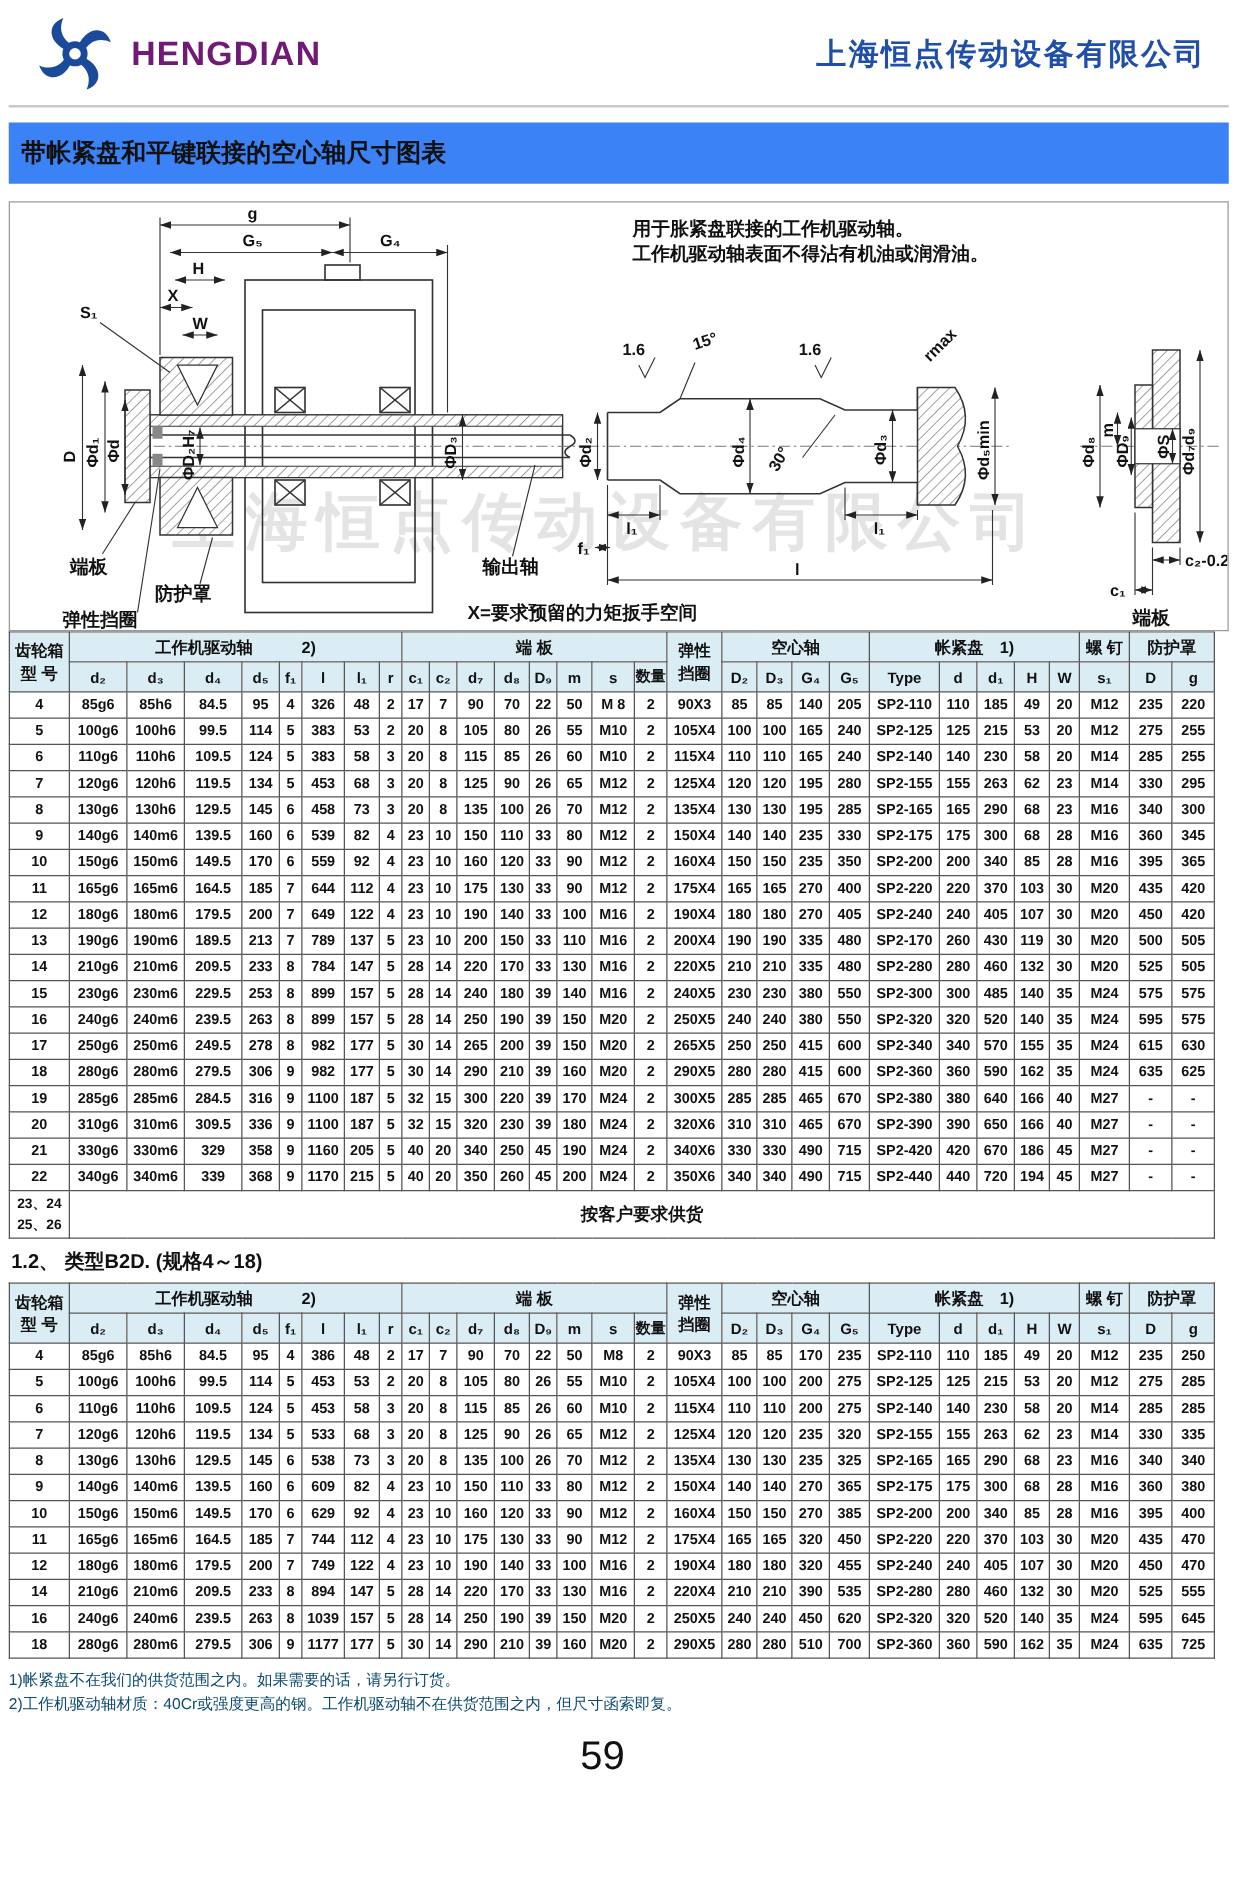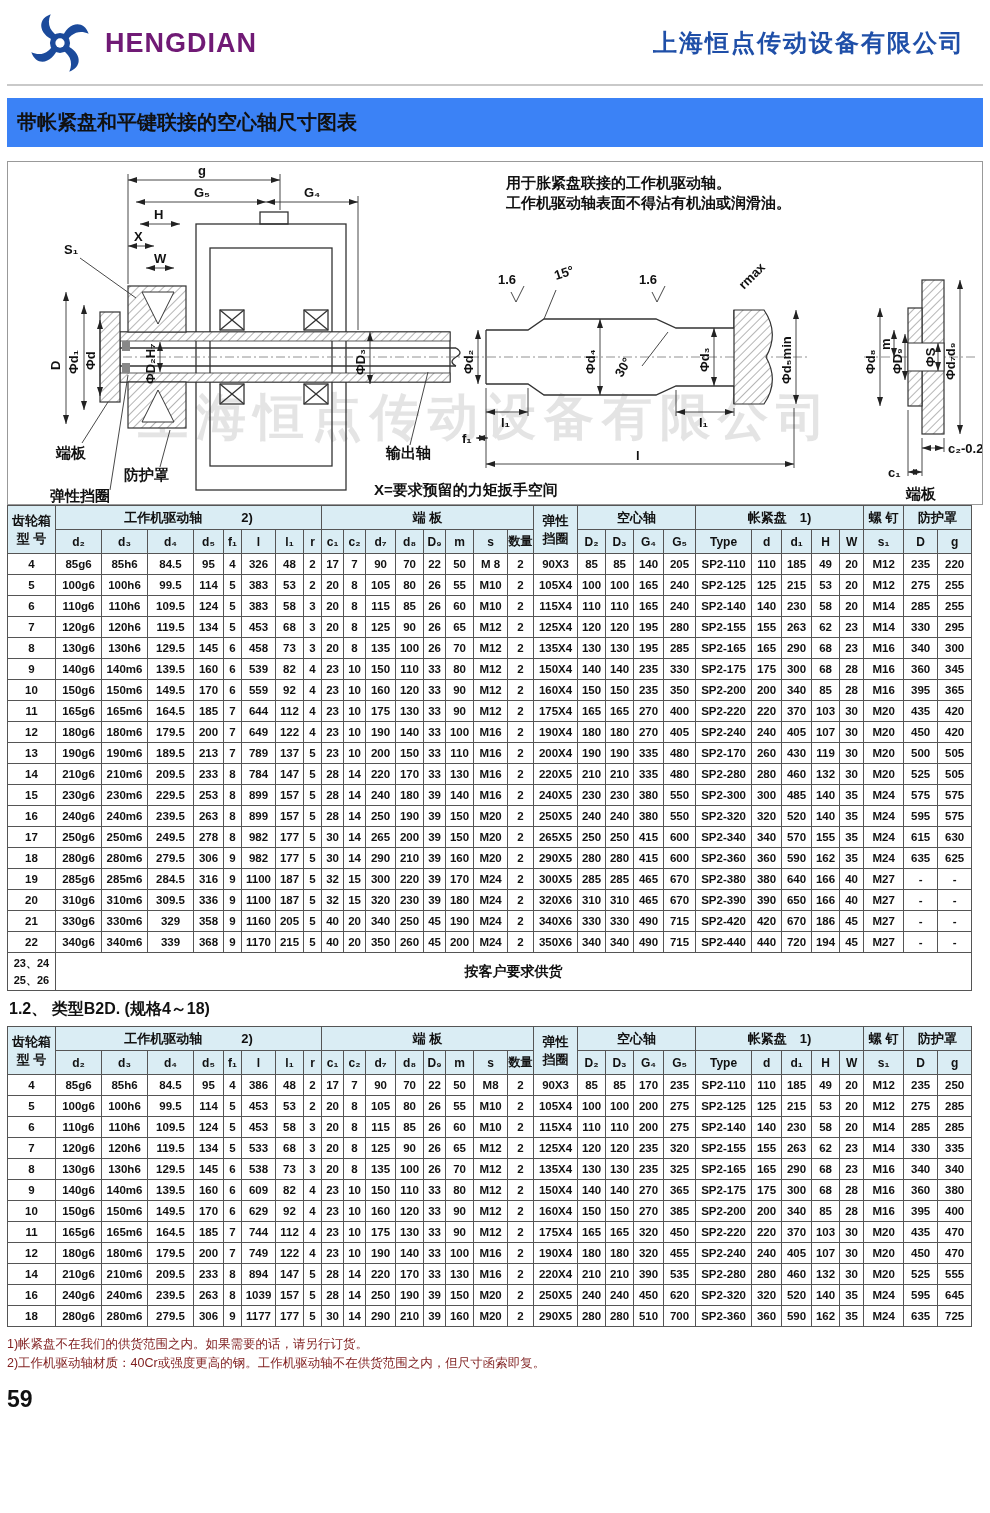--- a/index.html
+++ b/index.html
@@ -43,22 +43,22 @@
 
   
   table { border-collapse: collapse; width: 888px; table-layout: fixed; text-align: center; margin-bottom: 4px; border-radius: 27px; }
   th, td { border: 1px solid #555; white-space: nowrap; overflow: hidden; }
   thead th { background: #daedf4; font-weight: bold; font-size: 12px; height: 24px; white-space: pre-line; }
   thead th.group { font-size: 13px; }
   tbody td { font-size: 11.5px; font-weight: 600; height: 21px; background: #fff; }
   td.special-label { white-space: pre-line; font-size: 11px; height: 38px; line-height: 1.5; }
   td.supply { font-size: 14px; font-weight: bold; }
 
-  .footnotes { margin-top: 8px; font-size: 12.5px; line-height: 1.55; color: #7f1d1d; }
-  .page-number { text-align: left; font-size: 23px; font-weight: bold; padding: 12px 26px 10px 0; }
+  .footnotes { margin-top: 8px; font-size: 12.5px; line-height: 1.55; color: #0c4a6e; }
+  .page-number { text-align: center; font-size: 32px; font-weight: normal; padding: 12px 26px 10px 0; }
 </style>
 </head>
 <body>
 
 <div class="page">
 
   <div class="hdr">
     <div class="logo-wrap">
       <svg width="62" height="62" viewBox="-40 -40 80 80">
         <g fill="#1b4a9b">

